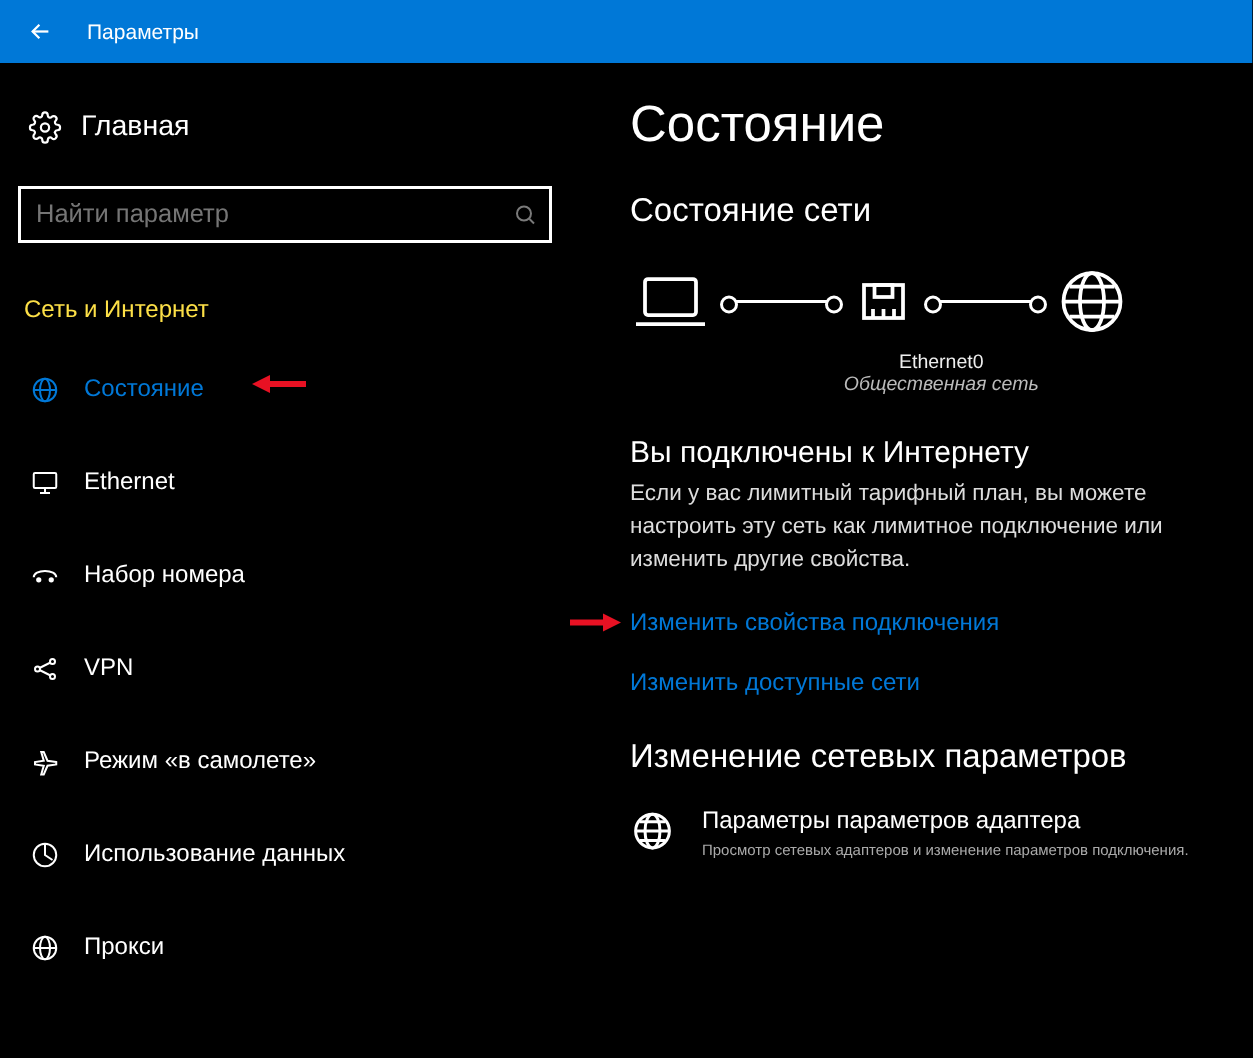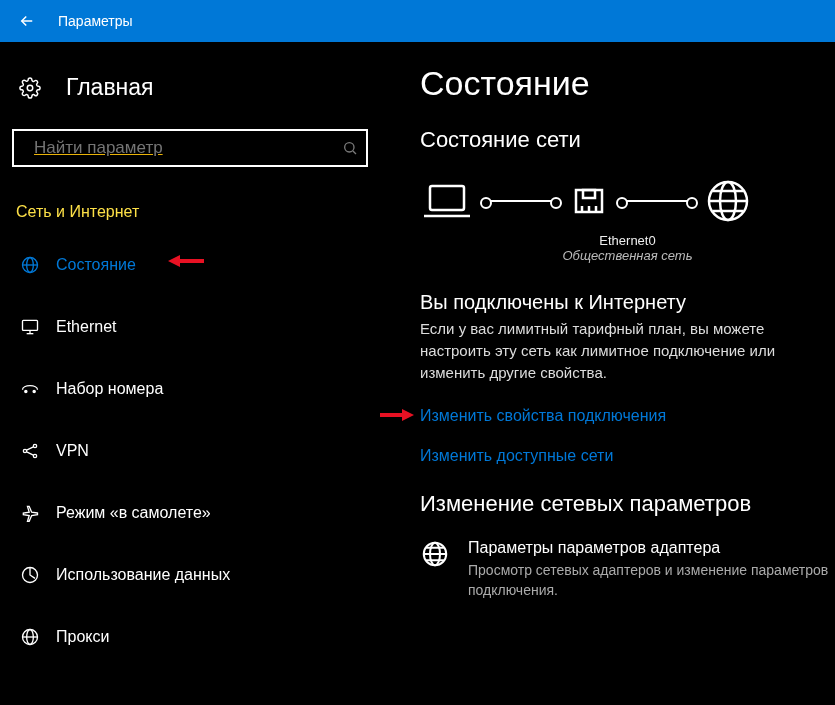--- a/index.html
+++ b/index.html
@@ -4,23 +4,23 @@
 <style>
   * { margin:0; padding:0; box-sizing:border-box; }
   html,body { width:835px; height:705px; background:#000; color:#fff; font-family:"Segoe UI",Tahoma,sans-serif; font-size:15px; overflow:hidden; }
   .titlebar { height:42px; background:#0078d7; display:flex; align-items:center; padding:0 12px;text-align:center; }
   .back { width:30px; height:30px; display:flex; align-items:center; justify-content:center; cursor:pointer; }
   .titlebar .title { margin-left:16px; font-size:14px; }
   .body { display:flex; height:calc(100% - 42px); }
   .sidebar { width:380px; padding:26px 8px 8px 8px; }
   .home-row { display:flex; align-items:center; padding:6px 8px; cursor:pointer; margin-bottom:22px; }
   .home-row .icon { width:28px; display:flex; justify-content:center; }
-  .home-row .label { margin-left:22px; font-size:23px; }
+  .home-row .label { margin-left:10px; font-size:19px; }
   .search-wrap { margin:0 4px 32px 4px; }
-  .search { width:100%; height:38px; border:2px solid #fff; background:#000; color:#eab308; font-size:17px; padding:0 34px 0 20px; outline:none;text-decoration:underline; }
+  .search { width:100%; height:38px; border:2px solid #fff; background:#000; color:#eab308; font-size:17px; padding:0 34px 0 10px; outline:none; }
   .search-wrap { position:relative; }
   .search-icon { position:absolute; right:10px; top:50%; transform:translateY(-50%); opacity:.6; }
   .category { font-size:16px; color:#fde047; padding:4px 8px; margin-bottom:18px; }
   .nav-item { display:flex; align-items:center; padding:12px 8px; cursor:pointer; position:relative; }
   .nav-item + .nav-item { margin-top:18px; }
   .nav-item .icon { width:28px; display:flex; justify-content:center; color:#fff; }
   .nav-item.active .icon, .nav-item.active .label { color:#0078d7; }
   .nav-item .label { margin-left:12px; font-size:16px; }
   .arrow-red { position:absolute; }
   .content { flex:1; padding:22px 0 0 40px; overflow:hidden; }
@@ -31,21 +31,21 @@
   .net-diagram .seg::before,.net-diagram .seg::after{content:'';position:absolute;top:-3px;width:8px;height:8px;border-radius:50%;background:#000;border:2px solid #fff;}
   .net-diagram .seg::before{left:-6px;} .net-diagram .seg::after{right:-6px;}
   .net-label { text-align:center; font-size:13px; color:#eee; margin-bottom:28px; }
   .net-label .sub { color:#bbb; font-size:13px;font-style:italic; }
   .connected-title { font-size:20px; margin-bottom:4px; }
   .connected-text { font-size:15px; color:#ddd; line-height:1.45; margin-bottom:24px; max-width:420px; }
   .link { color:#0078d7; font-size:16px; cursor:pointer; display:block; margin-bottom:22px; position:relative; }
   .change-head { font-size:22px; font-weight:400; margin:26px 0 22px 0; }
   .adapter-row { display:flex; align-items:flex-start; gap:18px; }
   .adapter-row .txt .t1 { font-size:16px; margin-bottom:4px; }
-  .adapter-row .txt .t2 { font-size:14px; color:#aaa; max-width:370px; line-height:1.4; }
+  .adapter-row .txt .t2 { font-size:10px; color:#aaa; max-width:370px; line-height:1.4; }
   svg { display:block; }
 </style>
 </head>
 <body>
 
 <div class="titlebar">
   <div class="back">
     <svg width="18" height="18" viewBox="0 0 24 24" fill="none" stroke="#fff" stroke-width="2">
         <path d="M19 12H5"></path>
         <path d="M11 18l-6-6 6-6"></path>

